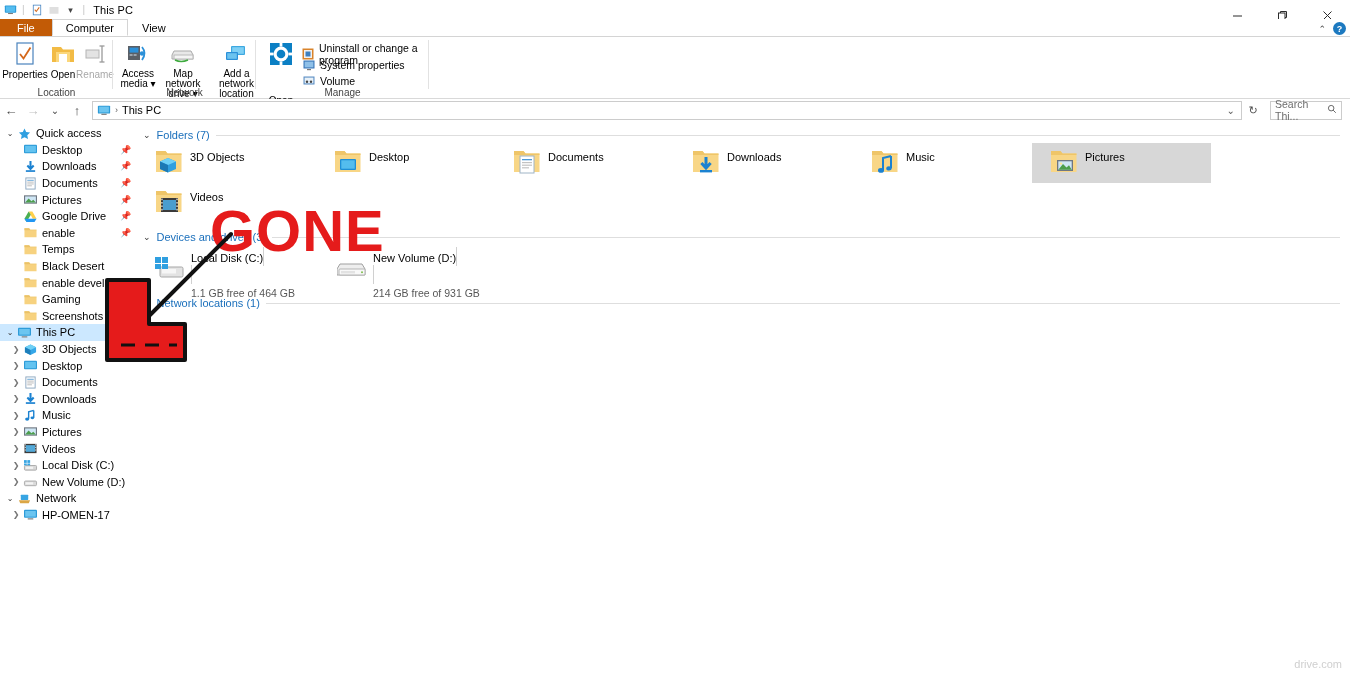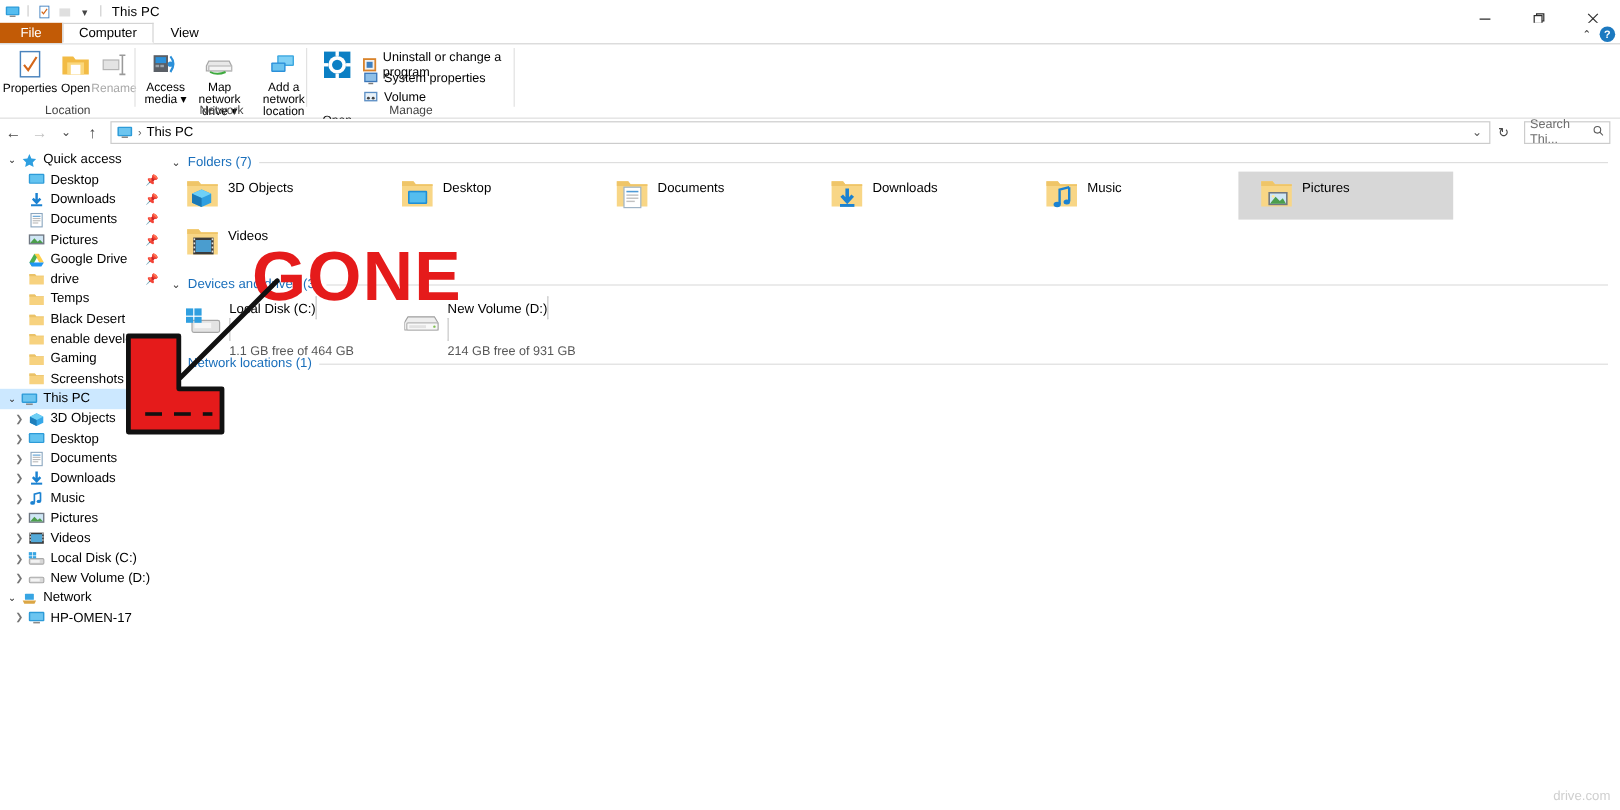--- a/index.html
+++ b/index.html
@@ -444,21 +444,21 @@
           <span class="pin">📌</span>
         </div>
         <div class="nav-row indent2">
           <span class="exp"></span>
           <span class="nic">
             <svg width="15" height="13" viewBox="0 0 16 14">
               <path d="M1.5 2.5 h5 l1.3 1.6 h6.7 V12 h-13 Z" fill="#f7d27f"></path>
               <path d="M1.5 2.5 h5 l1.3 1.6 h6.7 V4.6 h-13 Z" fill="#eac268"></path>
             </svg>
           </span>
-          <span class="nlbl">drive</span>
+          <span class="nlbl">enable</span>
           <span class="pin">📌</span>
         </div>
         <div class="nav-row indent2">
           <span class="exp"></span>
           <span class="nic">
             <svg width="15" height="13" viewBox="0 0 16 14">
               <path d="M1.5 2.5 h5 l1.3 1.6 h6.7 V12 h-13 Z" fill="#f7d27f"></path>
               <path d="M1.5 2.5 h5 l1.3 1.6 h6.7 V4.6 h-13 Z" fill="#eac268"></path>
             </svg>
           </span>

